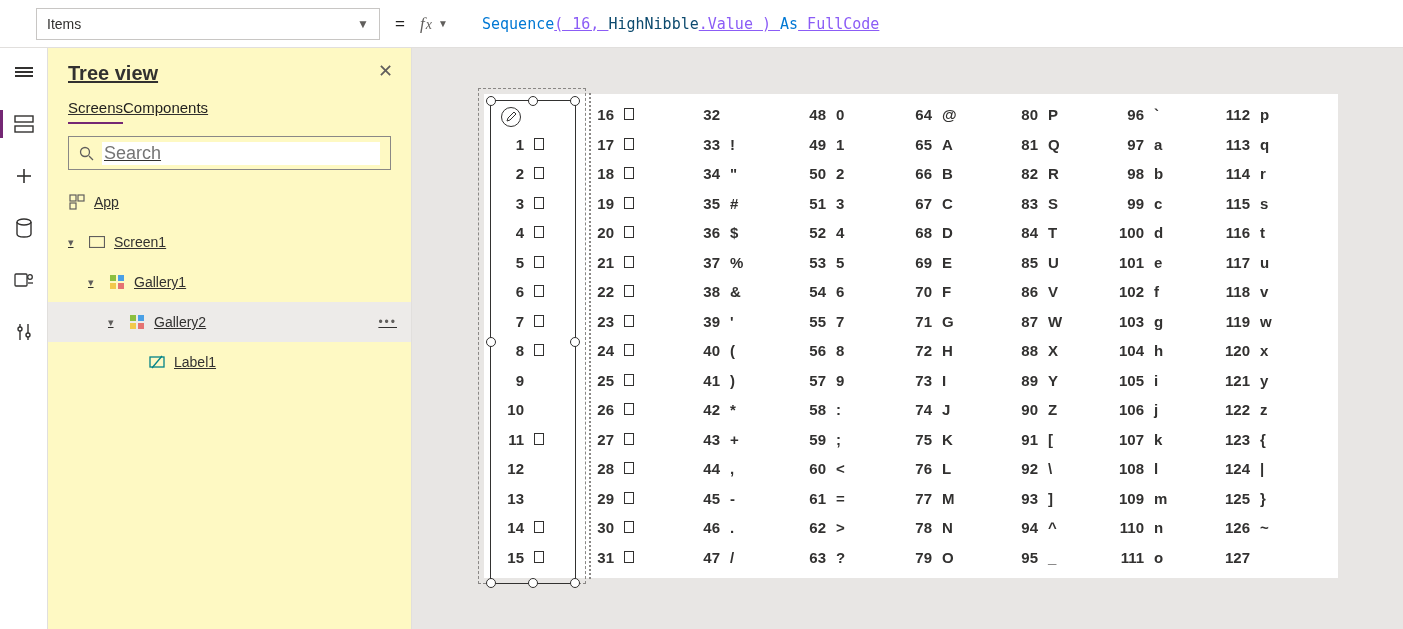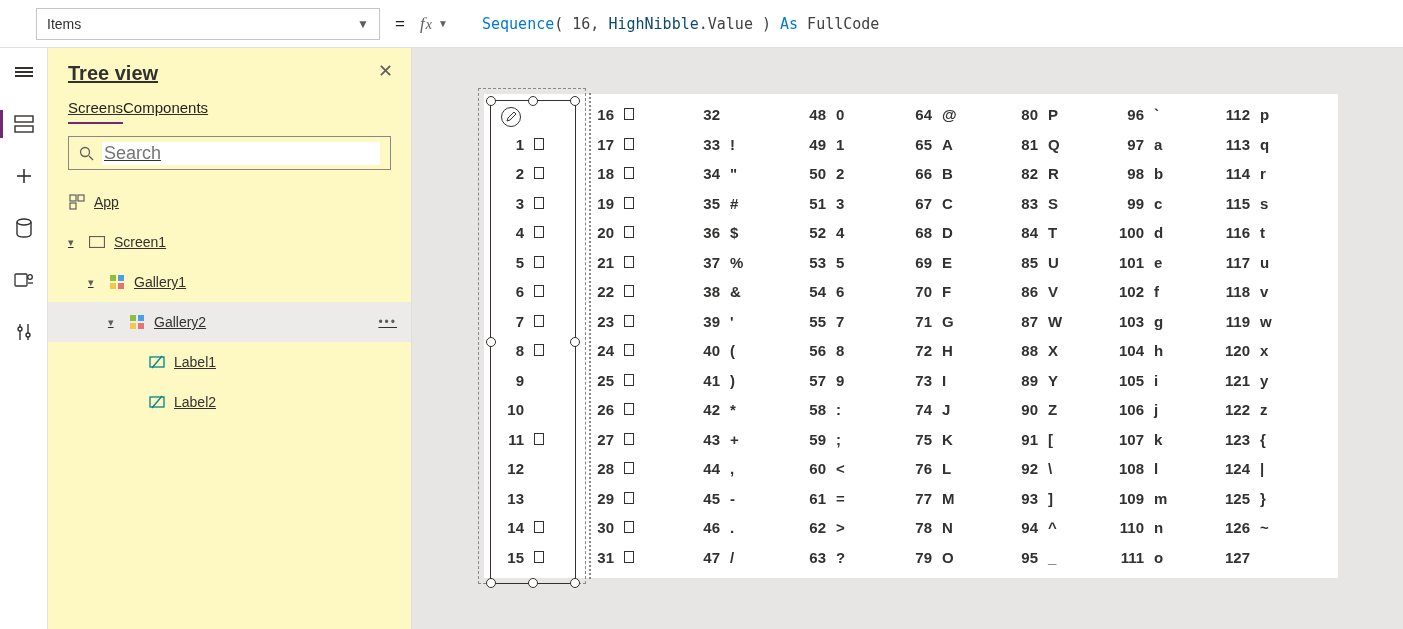--- a/index.html
+++ b/index.html
@@ -11,21 +11,21 @@
   .propSel{margin-left:36px;width:344px;height:32px;border:1px solid #c8c6c4;background:#fff;display:flex;align-items:center;padding:0 10px;justify-content:space-between;font-size:14px;}
   .propSel .chev{font-size:12px;color:#605e5c;}
   .eq{width:40px;text-align:center;font-size:17px;color:#201f1e;}
   .fx{display:flex;align-items:center;color:#605e5c;width:54px;font-style:italic;font-family:"Segoe UI",serif;}
   .fx .f{font-size:17px;margin-right:1px;}
   .fx .x{font-size:14px;position:relative;top:1px;}
   .fx .chev{font-size:10px;margin-left:6px;font-style:normal;}
   .formula{flex:1;font-family:Consolas,monospace;font-size:15px;padding:6px 8px;white-space:pre;}
   .fn{color:#0078d4;}   
   .id{color:#0c4a6e;}   
-  .plain{color:#404040;}
+  .plain{color:#8b5cf6;text-decoration:underline;}
 
   
   .body{position:absolute;top:48px;left:0;right:0;bottom:0;display:flex;}
 
   
   .rail{width:48px;background:#fff;border-right:1px solid #e1dfdd;display:flex;flex-direction:column;align-items:center;padding-top:8px;gap:20px;}
   .rail .ic{width:32px;height:32px;display:flex;align-items:center;justify-content:center;color:#201f1e;cursor:pointer;}
   .rail .ic.sel{position:relative;}
   .rail .ic.sel::before{content:"";position:absolute;left:-8px;top:2px;bottom:2px;width:3px;background:#742774;}
   .hamb div{width:18px;height:2px;background:#323130;margin:2px 0;}
@@ -209,31 +209,20 @@
       <div class="node ind4">
         <span class="nIcon">
             <svg width="16" height="16" viewBox="0 0 16 16">
               <g fill="none" stroke="#038387" stroke-width="1.3">
                 <rect x="1" y="3" width="14" height="10"></rect>
                 <line x1="3" y1="14" x2="13" y2="2"></line>
               </g>
             </svg>
           </span>
         <span class="nLabel">Label1</span>
-      </div>
-      <div class="node ind4">
-        <span class="nIcon">
-            <svg width="16" height="16" viewBox="0 0 16 16">
-              <g fill="none" stroke="#038387" stroke-width="1.3">
-                <rect x="1" y="3" width="14" height="10"></rect>
-                <line x1="3" y1="14" x2="13" y2="2"></line>
-              </g>
-            </svg>
-          </span>
-        <span class="nLabel">Label2</span>
       </div>
     </div>
 
     <div class="canvas">
       <div class="artboard">
         <div class="outerTpl"></div>
         <div class="innerSel">
           <span class="handle h-tl"></span>
           <span class="handle h-tm"></span>
           <span class="handle h-tr"></span>

